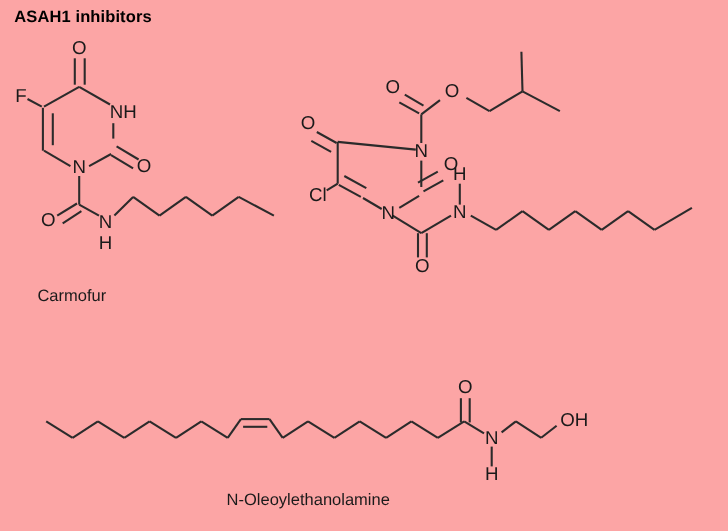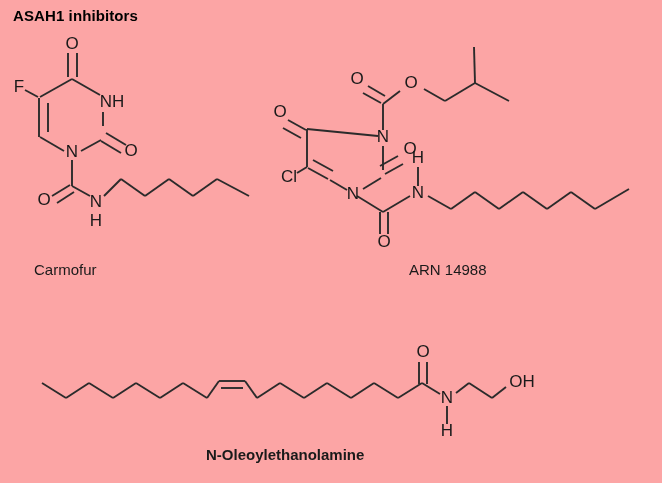--- a/index.html
+++ b/index.html
@@ -27,21 +27,21 @@
   }
   .cmpd-label {
     position: absolute;
     font-size: 15px;
     font-weight: normal;
     color: #1a1a1a;
     white-space: nowrap;
   }
   #label-carmofur { left: 34px; top: 261px; text-align: right; }
   #label-arn      { left: 409px; top: 261px; }
-  #label-noe      { left: 206px; top: 446px; font-weight: bold; }
+  #label-noe      { left: 206px; top: 446px; }
 
   svg.struct {
     position: absolute;
     left: 0;
     top: 0;
     width: 662px;
     height: 483px;
     pointer-events: none;
   }
   svg.struct text {
@@ -229,16 +229,15 @@
     </g>
     <g>
       <text x="423" y="353">O</text>
       <text x="447" y="399">N</text>
       <text x="447" y="432">H</text>
       <text x="522" y="383">OH</text>
     </g>
   </svg>
 
   <div class="cmpd-label" id="label-carmofur">Carmofur</div>
-  <div class="cmpd-label" id="label-arn">ARN 14988</div>
   <div class="cmpd-label" id="label-noe">N-Oleoylethanolamine</div>
 
 </div>
 
 </body></html>

